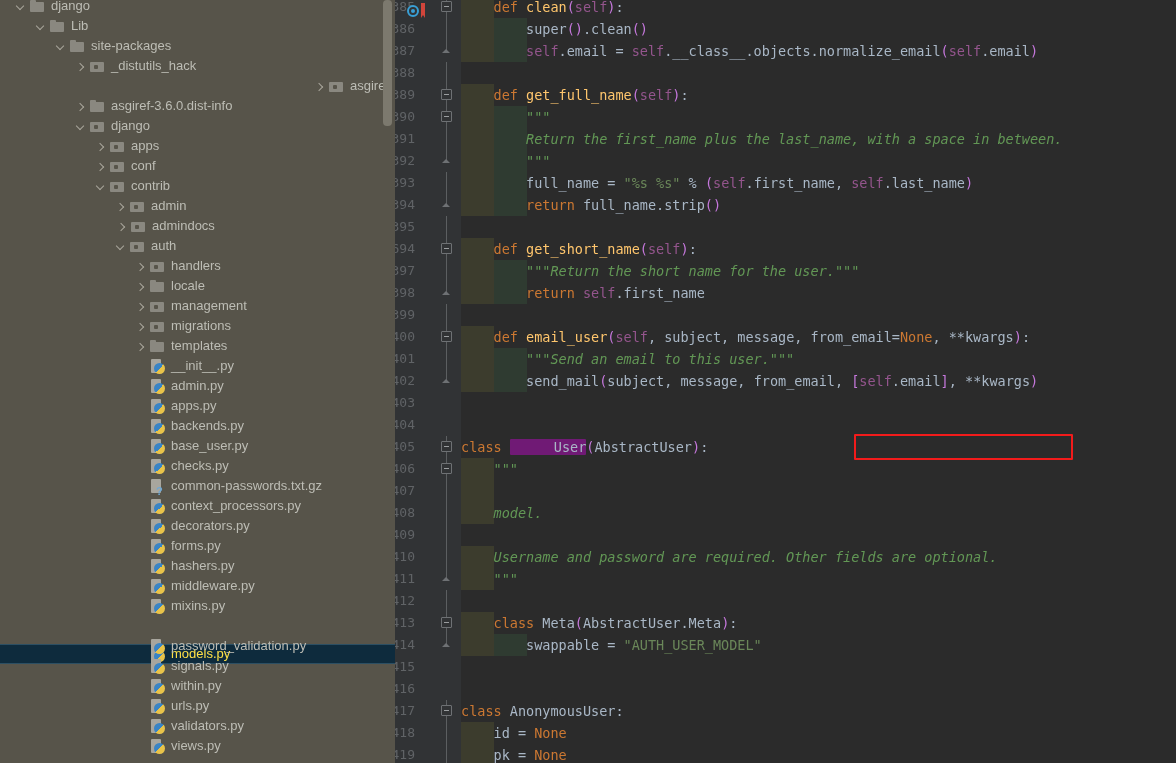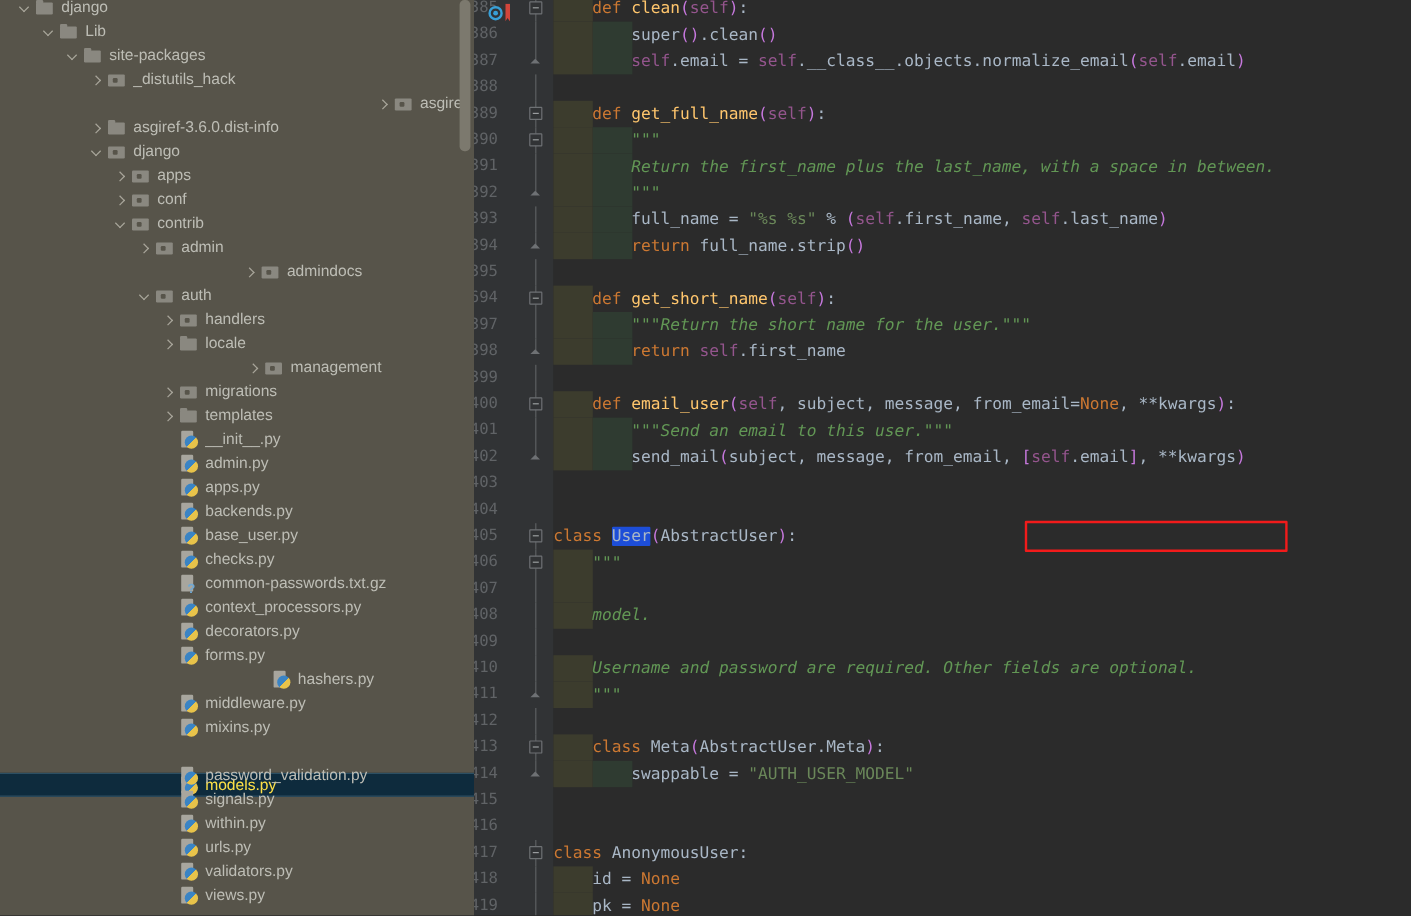--- a/index.html
+++ b/index.html
@@ -273,22 +273,23 @@
   .self { color: #94558d; }       
   .fn   { color: #ffc66d; }       
   .cls  { color: #a9b7c6; }       
   .str  { color: #6a8759; }       
   .doc  { color: #629755; font-style: italic; }
   .brk  { color: #c678dd; }
   .id   { color: #a9b7c6; }
   .op   { color: #a9b7c6; }
 
   .classname-hl {
-    background: #1d4ed8;
+    background: #701a75;
     border-radius: 1px;
+    padding-left: 44px;
   }
 
   
   #annotation-box {
     position: absolute;
     border: 2px solid #f21b1b;
     box-sizing: border-box;
     z-index: 30;
     pointer-events: none;
     border-radius: 1px;
@@ -360,21 +361,21 @@
           <span class="twisty expanded"></span>
           <span class="ico folder-mod"></span>
           <span class="tree-label">contrib</span>
         </div>
         <div class="tree-row" style="position: absolute; left: 0px; right: 0px; top: 196px;">
           <span style="display: inline-block; width: 114px; flex: 0 0 auto;"></span>
           <span class="twisty collapsed"></span>
           <span class="ico folder-mod"></span>
           <span class="tree-label">admin</span>
         </div>
-        <div class="tree-row" style="position: absolute; left: 1px; right: 0px; top: 216px; justify-content: center;">
+        <div class="tree-row" style="position: absolute; left: 1px; right: 0px; top: 216px;">
           <span style="display: inline-block; width: 114px; flex: 0 0 auto;"></span>
           <span class="twisty collapsed"></span>
           <span class="ico folder-mod"></span>
           <span class="tree-label">admindocs</span>
         </div>
         <div class="tree-row" style="position: absolute; left: 0px; right: 0px; top: 236px;">
           <span style="display: inline-block; width: 114px; flex: 0 0 auto;"></span>
           <span class="twisty expanded"></span>
           <span class="ico folder-mod"></span>
           <span class="tree-label">auth</span>
@@ -384,21 +385,21 @@
           <span class="twisty collapsed"></span>
           <span class="ico folder-mod"></span>
           <span class="tree-label">handlers</span>
         </div>
         <div class="tree-row" style="position: absolute; left: 0px; right: 0px; top: 276px;">
           <span style="display: inline-block; width: 134px; flex: 0 0 auto;"></span>
           <span class="twisty collapsed"></span>
           <span class="ico folder"></span>
           <span class="tree-label">locale</span>
         </div>
-        <div class="tree-row" style="position: absolute; left: 0px; right: 0px; top: 296px; justify-content: center;">
+        <div class="tree-row" style="position: absolute; left: 0px; right: 0px; top: 296px;">
           <span style="display: inline-block; width: 134px; flex: 0 0 auto;"></span>
           <span class="twisty collapsed"></span>
           <span class="ico folder-mod"></span>
           <span class="tree-label">management</span>
         </div>
         <div class="tree-row" style="position: absolute; left: 0px; right: 0px; top: 316px;">
           <span style="display: inline-block; width: 134px; flex: 0 0 auto;"></span>
           <span class="twisty collapsed"></span>
           <span class="ico folder-mod"></span>
           <span class="tree-label">migrations</span>
@@ -462,21 +463,21 @@
           <span class="twisty none"></span>
           <span class="ico py"></span>
           <span class="tree-label">decorators.py</span>
         </div>
         <div class="tree-row" style="position: absolute; left: 0px; right: 0px; top: 536px;">
           <span style="display: inline-block; width: 134px; flex: 0 0 auto;"></span>
           <span class="twisty none"></span>
           <span class="ico py"></span>
           <span class="tree-label">forms.py</span>
         </div>
-        <div class="tree-row" style="position: absolute; left: 0px; right: 0px; top: 556px; justify-content: center;">
+        <div class="tree-row" style="position: absolute; left: 0px; right: 0px; top: 556px;">
           <span style="display: inline-block; width: 134px; flex: 0 0 auto;"></span>
           <span class="twisty none"></span>
           <span class="ico py"></span>
           <span class="tree-label">hashers.py</span>
         </div>
         <div class="tree-row" style="position: absolute; left: 0px; right: 0px; top: 576px;">
           <span style="display: inline-block; width: 134px; flex: 0 0 auto;"></span>
           <span class="twisty none"></span>
           <span class="ico py"></span>
           <span class="tree-label">middleware.py</span>

